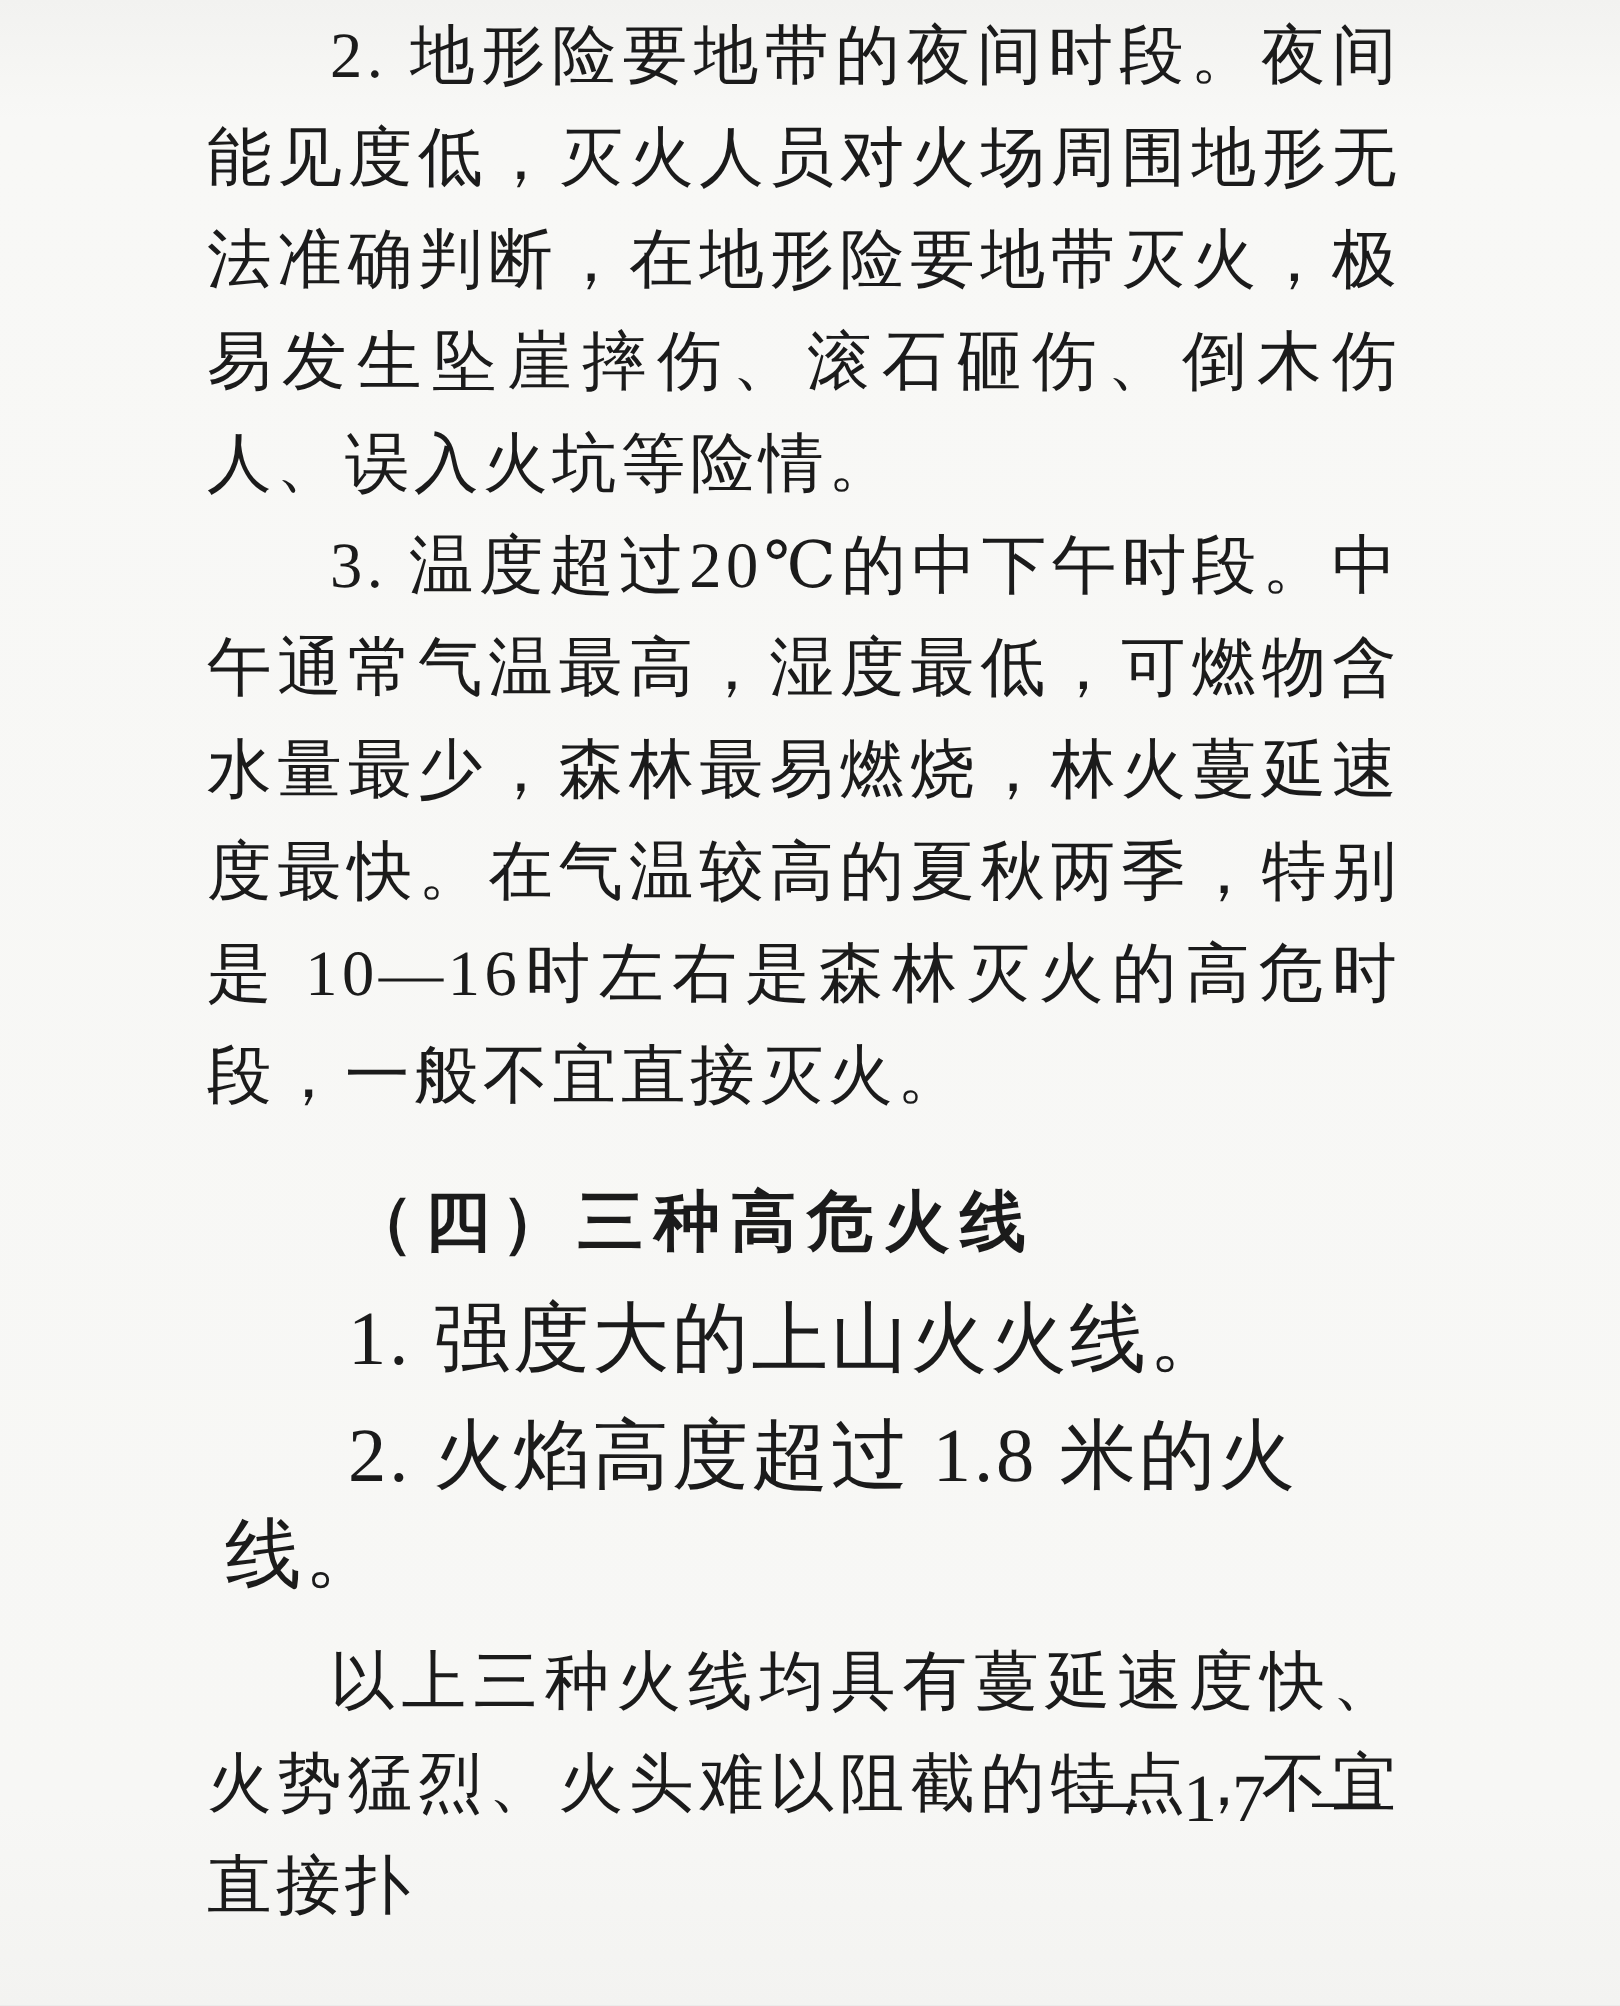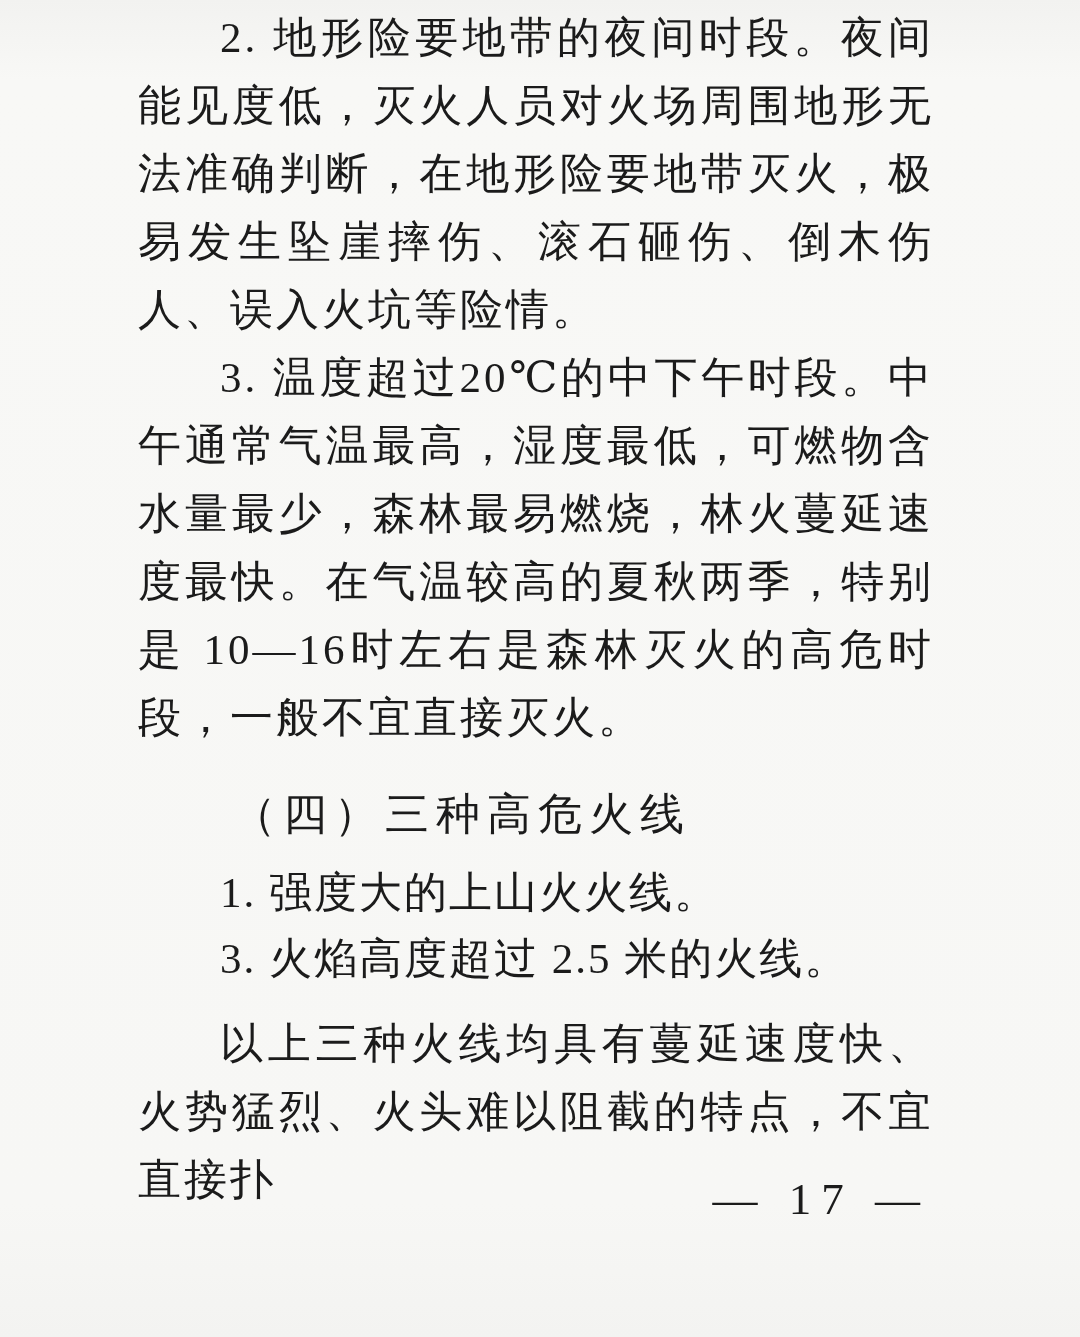--- a/index.html
+++ b/index.html
@@ -29,29 +29,29 @@
     text-indent: 82px;
     letter-spacing: 3px;
   }
   .para.hang {
     
     margin-top: 18px;
   }
   .heading {
     font-size: 44px;
     line-height: 54px;
-    font-weight: normal;
+    font-weight: bold;
     margin: 36px 0 18px 0;
     text-indent: 94px;
     letter-spacing: 7px;
   }
   .item {
-    font-size: 43px;
+    font-size: 51px;
     line-height: 66px;
-    margin: 0;
+    margin: 12px;
     text-indent: 82px;
     letter-spacing: 2px;
   }
   .page-number {
     position: absolute;
     right: 150px;
     bottom: 112px;
     font-size: 45px;
     letter-spacing: 10px;
     color: #1b1b1b;
@@ -64,20 +64,20 @@
 <div class="page">
 
   <p class="para">2. 地形险要地带的夜间时段。夜间能见度低，灭火人员对火场周围地形无法准确判断，在地形险要地带灭火，极易发生坠崖摔伤、滚石砸伤、倒木伤人、误入火坑等险情。</p>
 
   <p class="para">3. 温度超过20℃的中下午时段。中午通常气温最高，湿度最低，可燃物含水量最少，森林最易燃烧，林火蔓延速度最快。在气温较高的夏秋两季，特别是 10—16时左右是森林灭火的高危时段，一般不宜直接灭火。</p>
 
   <h3 class="heading">（四）三种高危火线</h3>
 
   <p class="item">1. 强度大的上山火火线。</p>
 
-  <p class="item">3. 火焰高度超过 2.5 米的火线。</p>
+  <p class="item">2. 火焰高度超过 1.8 米的火线。</p>
 
 
   <p class="para hang">以上三种火线均具有蔓延速度快、火势猛烈、火头难以阻截的特点，不宜直接扑</p>
 
   <div class="page-number">— 17 —</div>
 
 </div>
 
 </body></html>

